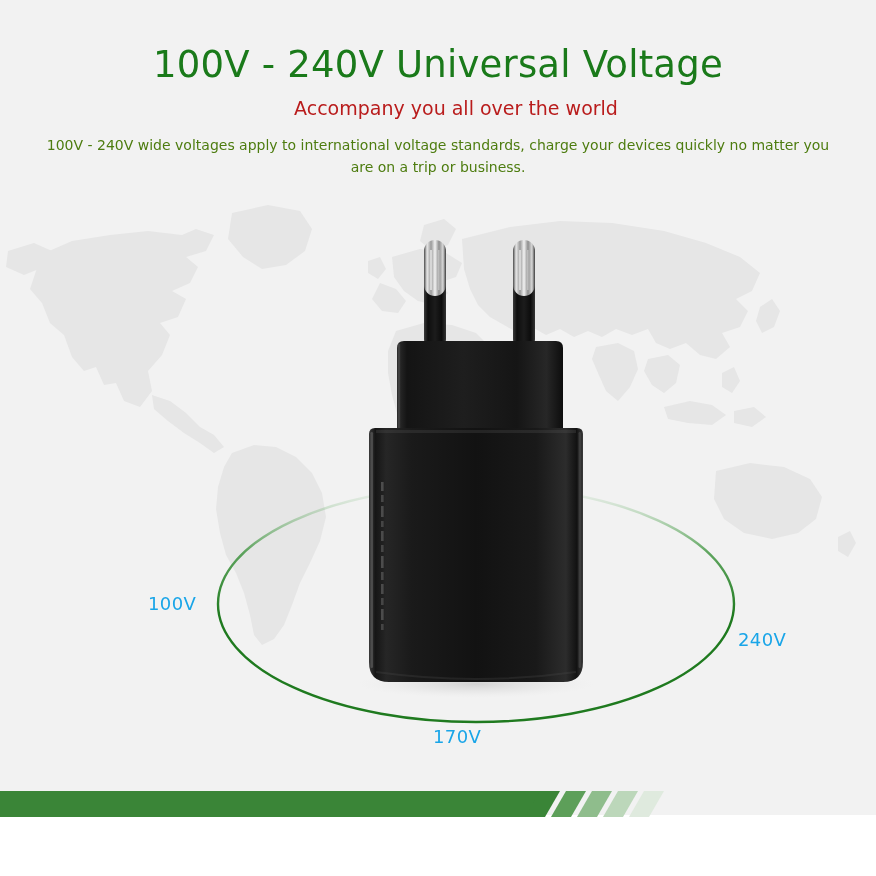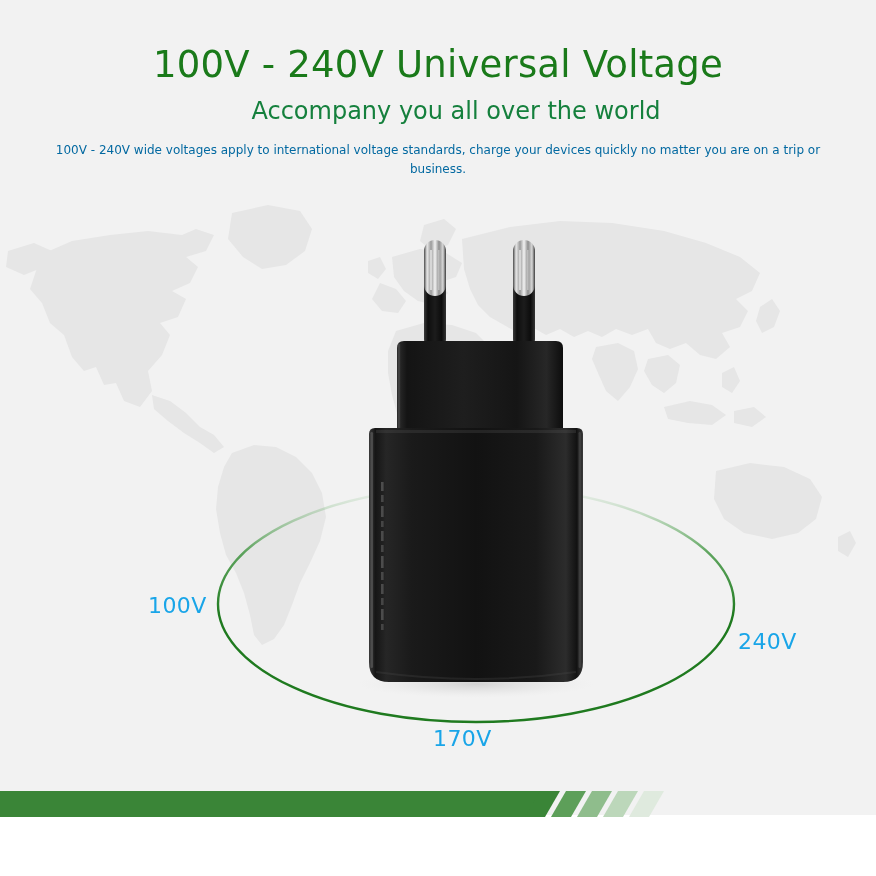--- a/index.html
+++ b/index.html
@@ -56,50 +56,50 @@
     font-size: 37px;
     font-weight: 400;
     color: #1a7a1a;
     letter-spacing: 0.2px;
     line-height: 1.15;
     font-family: "DejaVu Sans", "Liberation Sans", sans-serif;
   }
   .subtitle {
     margin: 0;
     padding-top: 10px;
-    font-size: 24px;
+    font-size: 19px;
     font-weight: 400;
-    color: #15803d;
+    color: #b91c1c;
     line-height: 1.2;
     padding-left: 36px;
   }
   .desc {
     margin: 0 auto;
     padding-top: 16px;
     width: 790px;
-    font-size: 12px;
+    font-size: 14px;
     font-weight: 400;
-    color: #0369a1;
+    color: #4d7c0f;
     line-height: 1.55;
   }
 
   
   .charger {
     position: absolute;
     left: 0;
     top: 0;
     width: 876px;
     height: 815px;
     pointer-events: none;
   }
 
   
   .volt-label {
     position: absolute;
-    font-size: 22px;
+    font-size: 18px;
     font-weight: 400;
     color: #19a5e8;
     letter-spacing: 0.4px;
     white-space: nowrap;
   }
   .volt-left  { left: 148px; top: 593px; }
   .volt-right { left: 738px; top: 593px; margin-top: 36px; }
   .volt-bottom{ left: 433px; top: 726px; }
 
   

